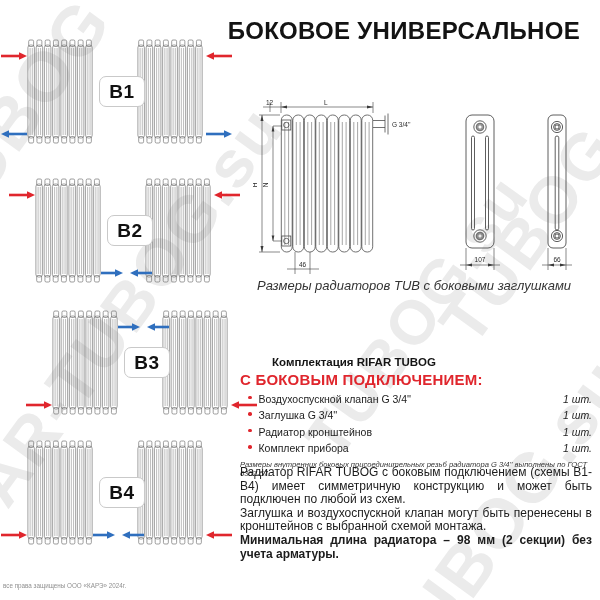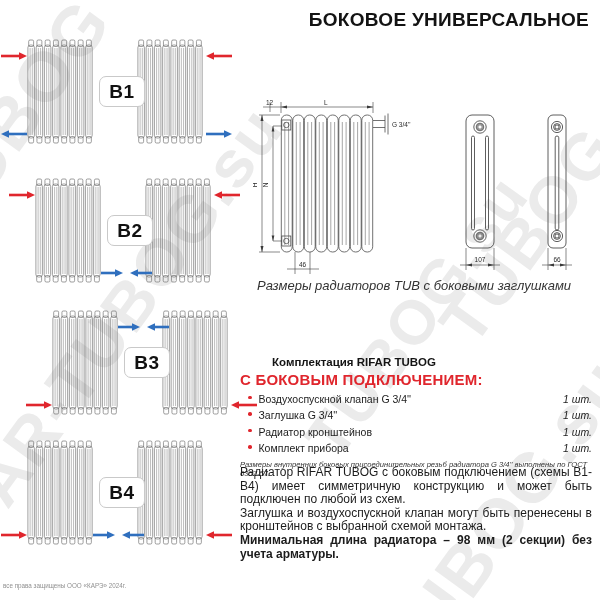--- a/index.html
+++ b/index.html
@@ -3,22 +3,22 @@
 <meta charset="utf-8">
 <style>
   html,body{margin:0;padding:0;background:#ffffff;}
   .page{position:relative;width:600px;height:600px;overflow:hidden;background:#ffffff;
         font-family:"Liberation Sans",sans-serif;color:#1c1c1c;}
   
   .wm{position:absolute;white-space:nowrap;font-weight:800;color:#ebebeb;
       transform:rotate(-54deg);transform-origin:left center;letter-spacing:2px;z-index:0;
       user-select:none;}
   
-  .title{position:absolute;top:6px;right:8px;margin:3px;text-align:right;z-index:3;
-         font-size:19px;font-weight:800;line-height:1.12;color:#131313;letter-spacing:.3px;}
+  .title{position:absolute;top:6px;right:8px;margin:12px;text-align:right;z-index:3;
+         font-size:24px;font-weight:800;line-height:1.12;color:#131313;letter-spacing:.3px;}
   
   .scheme-row{position:absolute;left:0;width:235px;height:105px;z-index:2;}
   .scheme-row svg.rad{position:absolute;top:0;}
   .badge{position:absolute;left:99px;top:37px;width:44px;height:29px;background:#fff;
          border:1.2px solid #c9c9c9;border-radius:7px;display:flex;align-items:center;
          justify-content:center;font-size:19px;font-weight:800;color:#111;letter-spacing:.5px;}
   .arrow{position:absolute;height:10px;}
   
   .tech{position:absolute;left:253px;top:95px;z-index:2;}
   .sideview{position:absolute;top:100px;z-index:2;}

